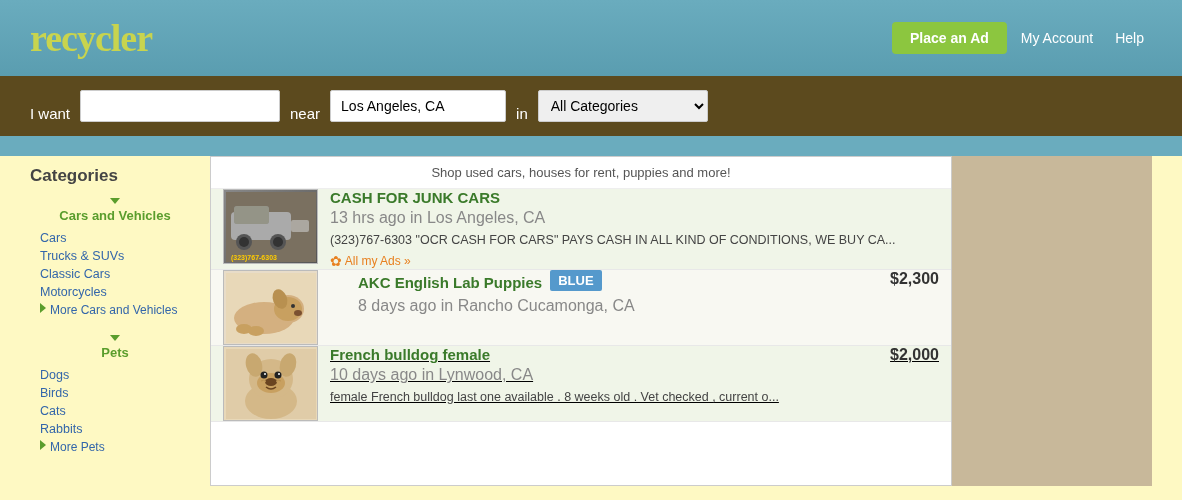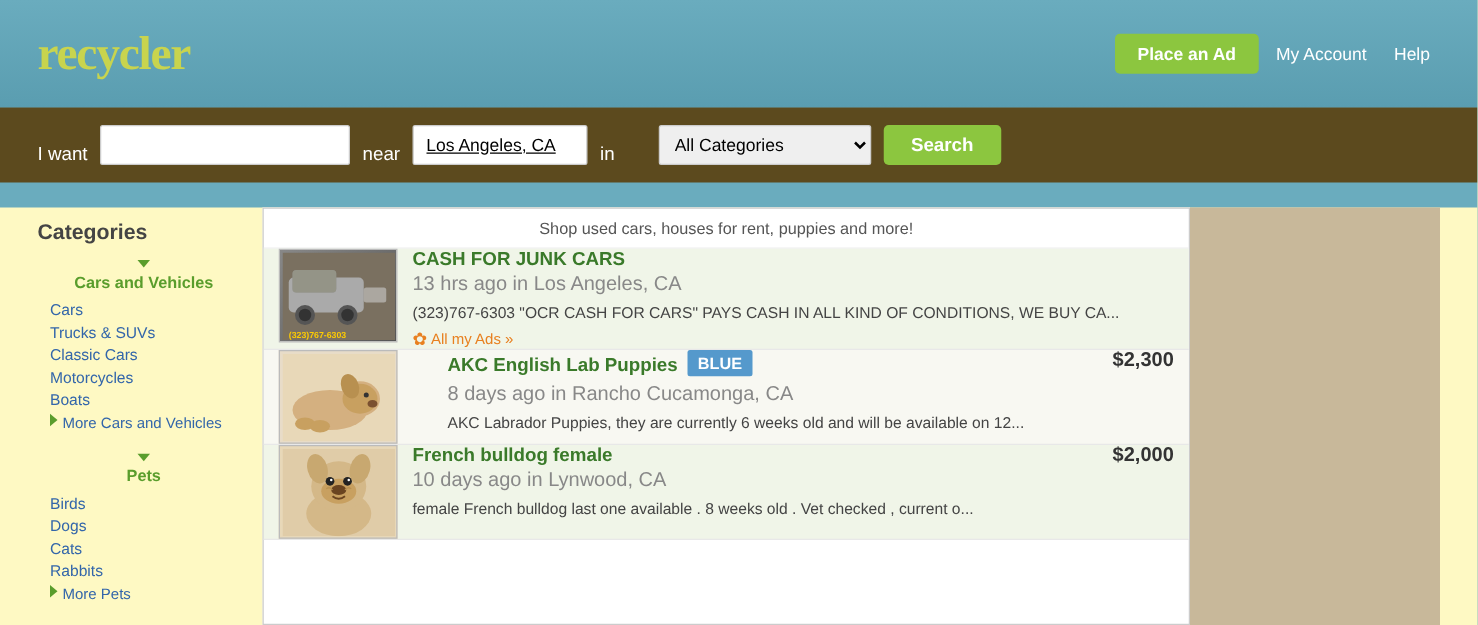--- a/index.html
+++ b/index.html
@@ -11,21 +11,21 @@
       overflow-x: hidden;
     }
 
     
     .header {
       background: linear-gradient(180deg, #6aacbe 0%, #5a9db0 100%);
       padding: 10px 30px;
       display: flex;
       align-items: center;
       justify-content: space-between;
-      height: 86px;
+      height: 76px;
     }
     .logo {
       font-size: 38px;
       font-weight: bold;
       color: #c8d44e;
       font-family: Georgia, serif;
       letter-spacing: -1px;
     }
     .header-nav {
       display: flex;
@@ -63,29 +63,28 @@
       font-size: 15px;
     }
     .search-bar input[type="text"] {
       padding: 6px 10px;
       font-size: 14px;
       border: 1px solid #ccc;
       border-radius: 2px;
       height: 32px;
     }
     .search-bar .want-input { width: 200px; }
-    .search-bar .near-input { width: 140px; text-decoration: underline; }
+    .search-bar .near-input { width: 176px; }
     .search-bar select {
       padding: 5px 8px;
       font-size: 14px;
       border: 1px solid #ccc;
       border-radius: 2px;
       height: 32px;
       width: 170px;
-      margin-left: 25px;
     }
     .btn-search {
       background: #8cc63f;
       color: white;
       border: none;
       padding: 7px 22px;
       font-size: 15px;
       font-weight: bold;
       border-radius: 4px;
       cursor: pointer;
@@ -295,51 +294,49 @@
   <input class="near-input" type="text" value="Los Angeles, CA" style="">
   <label>in</label>
   <select>
     <option>All Categories</option>
     <option>Cars and Vehicles</option>
     <option>Pets</option>
     <option>Real Estate</option>
     <option>Jobs</option>
     <option>Electronics</option>
   </select>
-  <button class="btn-search">Search</button>
 </div>
 
 <div class="main">
 
   <div class="sidebar">
     <div class="sidebar-title">Categories</div>
 
     <div class="category-section">
       <div class="category-section-title">
         <span class="arrow-down"></span>
         <span>Cars and Vehicles</span>
       </div>
       <a class="sidebar-link">Cars</a>
       <a class="sidebar-link">Trucks &amp; SUVs</a>
       <a class="sidebar-link">Classic Cars</a>
       <a class="sidebar-link">Motorcycles</a>
-      <a class="sidebar-link">Boats</a>
       <div class="more-link">
         <span class="arrow-right"></span>
         <span>More Cars and Vehicles</span>
       </div>
     </div>
 
     <div class="category-section">
       <div class="category-section-title">
         <span class="arrow-down"></span>
         <span>Pets</span>
       </div>
+      <a class="sidebar-link">Dogs</a>
       <a class="sidebar-link">Birds</a>
-      <a class="sidebar-link">Dogs</a>
       <a class="sidebar-link">Cats</a>
       <a class="sidebar-link">Rabbits</a>
       <div class="more-link">
         <span class="arrow-right"></span>
         <span>More Pets</span>
       </div>
     </div>
   </div>
 
   <div class="content">
@@ -389,28 +386,27 @@
           <ellipse cx="18" cy="56" rx="8" ry="5" fill="#c8a060"></ellipse>
           <ellipse cx="30" cy="58" rx="8" ry="5" fill="#c8a060"></ellipse>
         </svg>
       </div>
       <div class="listing-body">
         <div style="display:flex;align-items:center;gap:8px;margin-bottom:2px;">
           <a class="listing-title">AKC English Lab Puppies</a>
           <span class="blue-label">BLUE</span>
         </div>
         <div class="listing-meta">8 days ago in Rancho Cucamonga, CA</div>
-        <div class="listing-desc">AKC Labrador Puppies, they are currently 6 weeks old and will be available on 12...</div>
       </div>
       <div class="listing-price-wrap">
         <span class="listing-price">$2,300</span>
       </div>
     </div>
 
-    <div class="listing" style="background:#f0f5e8;">
+    <div class="listing" style="background:#f0f5e8;text-decoration:underline;">
       <div class="listing-thumb thumb-french">
         <svg width="90" height="70" viewBox="0 0 90 70">
           <rect x="0" y="0" width="90" height="70" fill="#e0cca8"></rect>
 
           <ellipse cx="45" cy="52" rx="26" ry="18" fill="#d4b888"></ellipse>
 
           <ellipse cx="45" cy="30" rx="22" ry="20" fill="#d4b888"></ellipse>
 
           <ellipse cx="28" cy="16" rx="8" ry="12" fill="#c8a870" transform="rotate(-15 28 16)"></ellipse>
           <ellipse cx="62" cy="16" rx="8" ry="12" fill="#c8a870" transform="rotate(15 62 16)"></ellipse>

